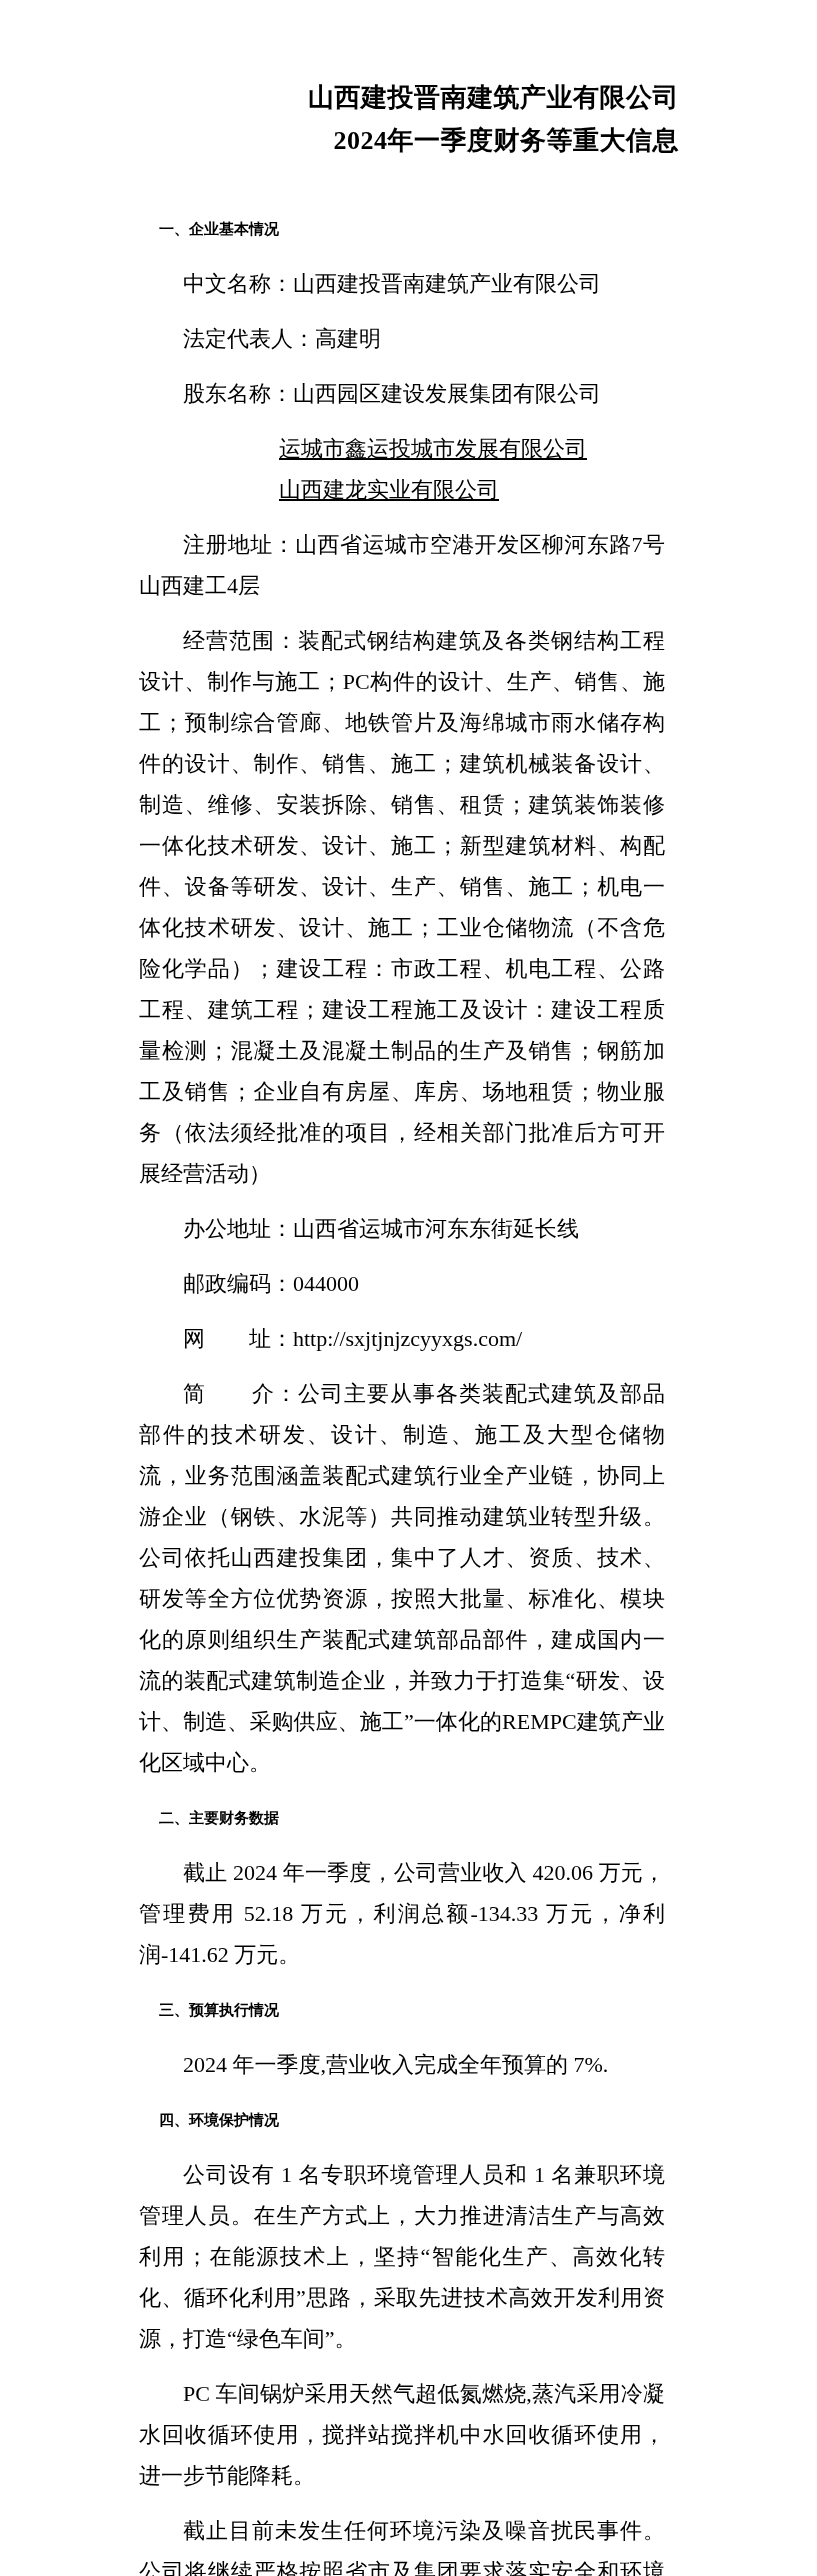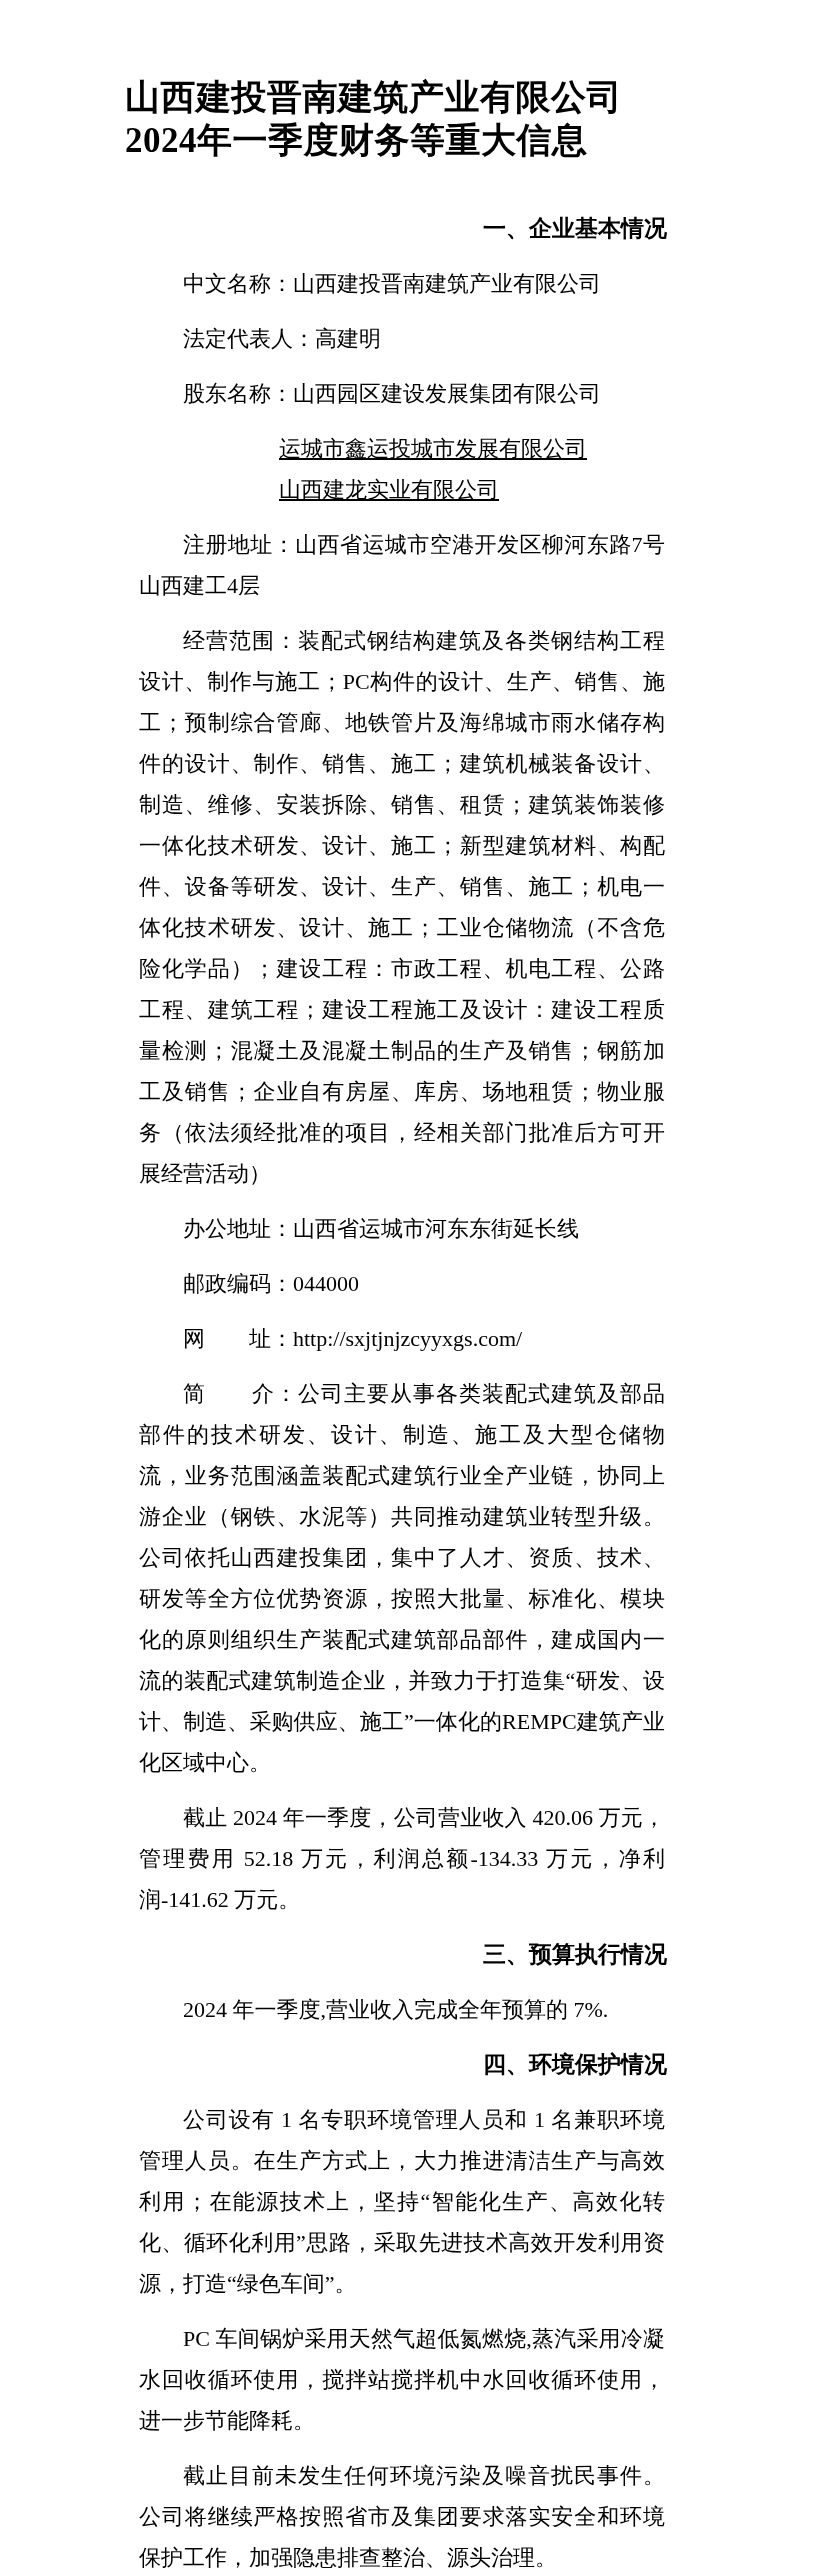--- a/index.html
+++ b/index.html
@@ -13,41 +13,41 @@
     width: 817px;
     height: 2686px;
     background: #ffffff;
     color: #000000;
     overflow: hidden;
     font-family: "Liberation Serif", "DejaVu Serif", serif;
   }
   .doc-title {
     padding-top: 76px;
     margin: 0 138px 0 125px;
-    text-align: left;
+    text-align: right;
     font-weight: bold;
-    font-size: 35px;
+    font-size: 26px;
     line-height: 43px;
     letter-spacing: 0.5px;
     font-family: "Liberation Serif", "DejaVu Serif", serif;
   }
   .doc-body {
     margin: 46px 138px 0 125px;
     font-size: 22px;
     line-height: 41px;
     text-align: justify;
     text-justify: inter-character;
   }
   .doc-body h2 {
-    margin: 12px;
-    font-size: 23px;
+    margin: 4px;
+    font-size: 15px;
     line-height: 41px;
     font-weight: bold;
     text-indent: 2em;
-    text-align: right;
+    text-align: left;
     font-family: "Liberation Sans", "DejaVu Sans", sans-serif;
   }
   .doc-body p.para {
     margin: 14px;
     text-indent: 2em;
   }
   .doc-body p.cont {
     
     margin: 0 0 0 7em;
     text-indent: 0;
@@ -72,20 +72,21 @@
     <p class="para">股东名称：山西园区建设发展集团有限公司</p>
     <p class="cont">运城市鑫运投城市发展有限公司</p>
     <p class="cont">山西建龙实业有限公司</p>
     <p class="para">注册地址：山西省运城市空港开发区柳河东路7号山西建工4层</p>
     <p class="para">经营范围：装配式钢结构建筑及各类钢结构工程设计、制作与施工；PC构件的设计、生产、销售、施工；预制综合管廊、地铁管片及海绵城市雨水储存构件的设计、制作、销售、施工；建筑机械装备设计、制造、维修、安装拆除、销售、租赁；建筑装饰装修一体化技术研发、设计、施工；新型建筑材料、构配件、设备等研发、设计、生产、销售、施工；机电一体化技术研发、设计、施工；工业仓储物流（不含危险化学品）；建设工程：市政工程、机电工程、公路工程、建筑工程；建设工程施工及设计：建设工程质量检测；混凝土及混凝土制品的生产及销售；钢筋加工及销售；企业自有房屋、库房、场地租赁；物业服务（依法须经批准的项目，经相关部门批准后方可开展经营活动）</p>
     <p class="para">办公地址：山西省运城市河东东街延长线</p>
     <p class="para">邮政编码：044000</p>
     <p class="para">网　　址：http://sxjtjnjzcyyxgs.com/</p>
     <p class="para">简　　介：公司主要从事各类装配式建筑及部品部件的技术研发、设计、制造、施工及大型仓储物流，业务范围涵盖装配式建筑行业全产业链，协同上游企业（钢铁、水泥等）共同推动建筑业转型升级。公司依托山西建投集团，集中了人才、资质、技术、研发等全方位优势资源，按照大批量、标准化、模块化的原则组织生产装配式建筑部品部件，建成国内一流的装配式建筑制造企业，并致力于打造集“研发、设计、制造、采购供应、施工”一体化的REMPC建筑产业化区域中心。</p>
 
+    <h2>二、主要财务数据</h2>
     <p class="para">截止 2024 年一季度，公司营业收入 420.06 万元，管理费用 52.18 万元，利润总额-134.33 万元，净利润-141.62 万元。</p>
 
     <h2>三、预算执行情况</h2>
     <p class="para">2024 年一季度,营业收入完成全年预算的 7%.</p>
 
     <h2>四、环境保护情况</h2>
     <p class="para">公司设有 1 名专职环境管理人员和 1 名兼职环境管理人员。在生产方式上，大力推进清洁生产与高效利用；在能源技术上，坚持“智能化生产、高效化转化、循环化利用”思路，采取先进技术高效开发利用资源，打造“绿色车间”。</p>
     <p class="para">PC 车间锅炉采用天然气超低氮燃烧,蒸汽采用冷凝水回收循环使用，搅拌站搅拌机中水回收循环使用，进一步节能降耗。</p>
     <p class="para">截止目前未发生任何环境污染及噪音扰民事件。公司将继续严格按照省市及集团要求落实安全和环境保护工作，加强隐患排查整治、源头治理。</p>
 

